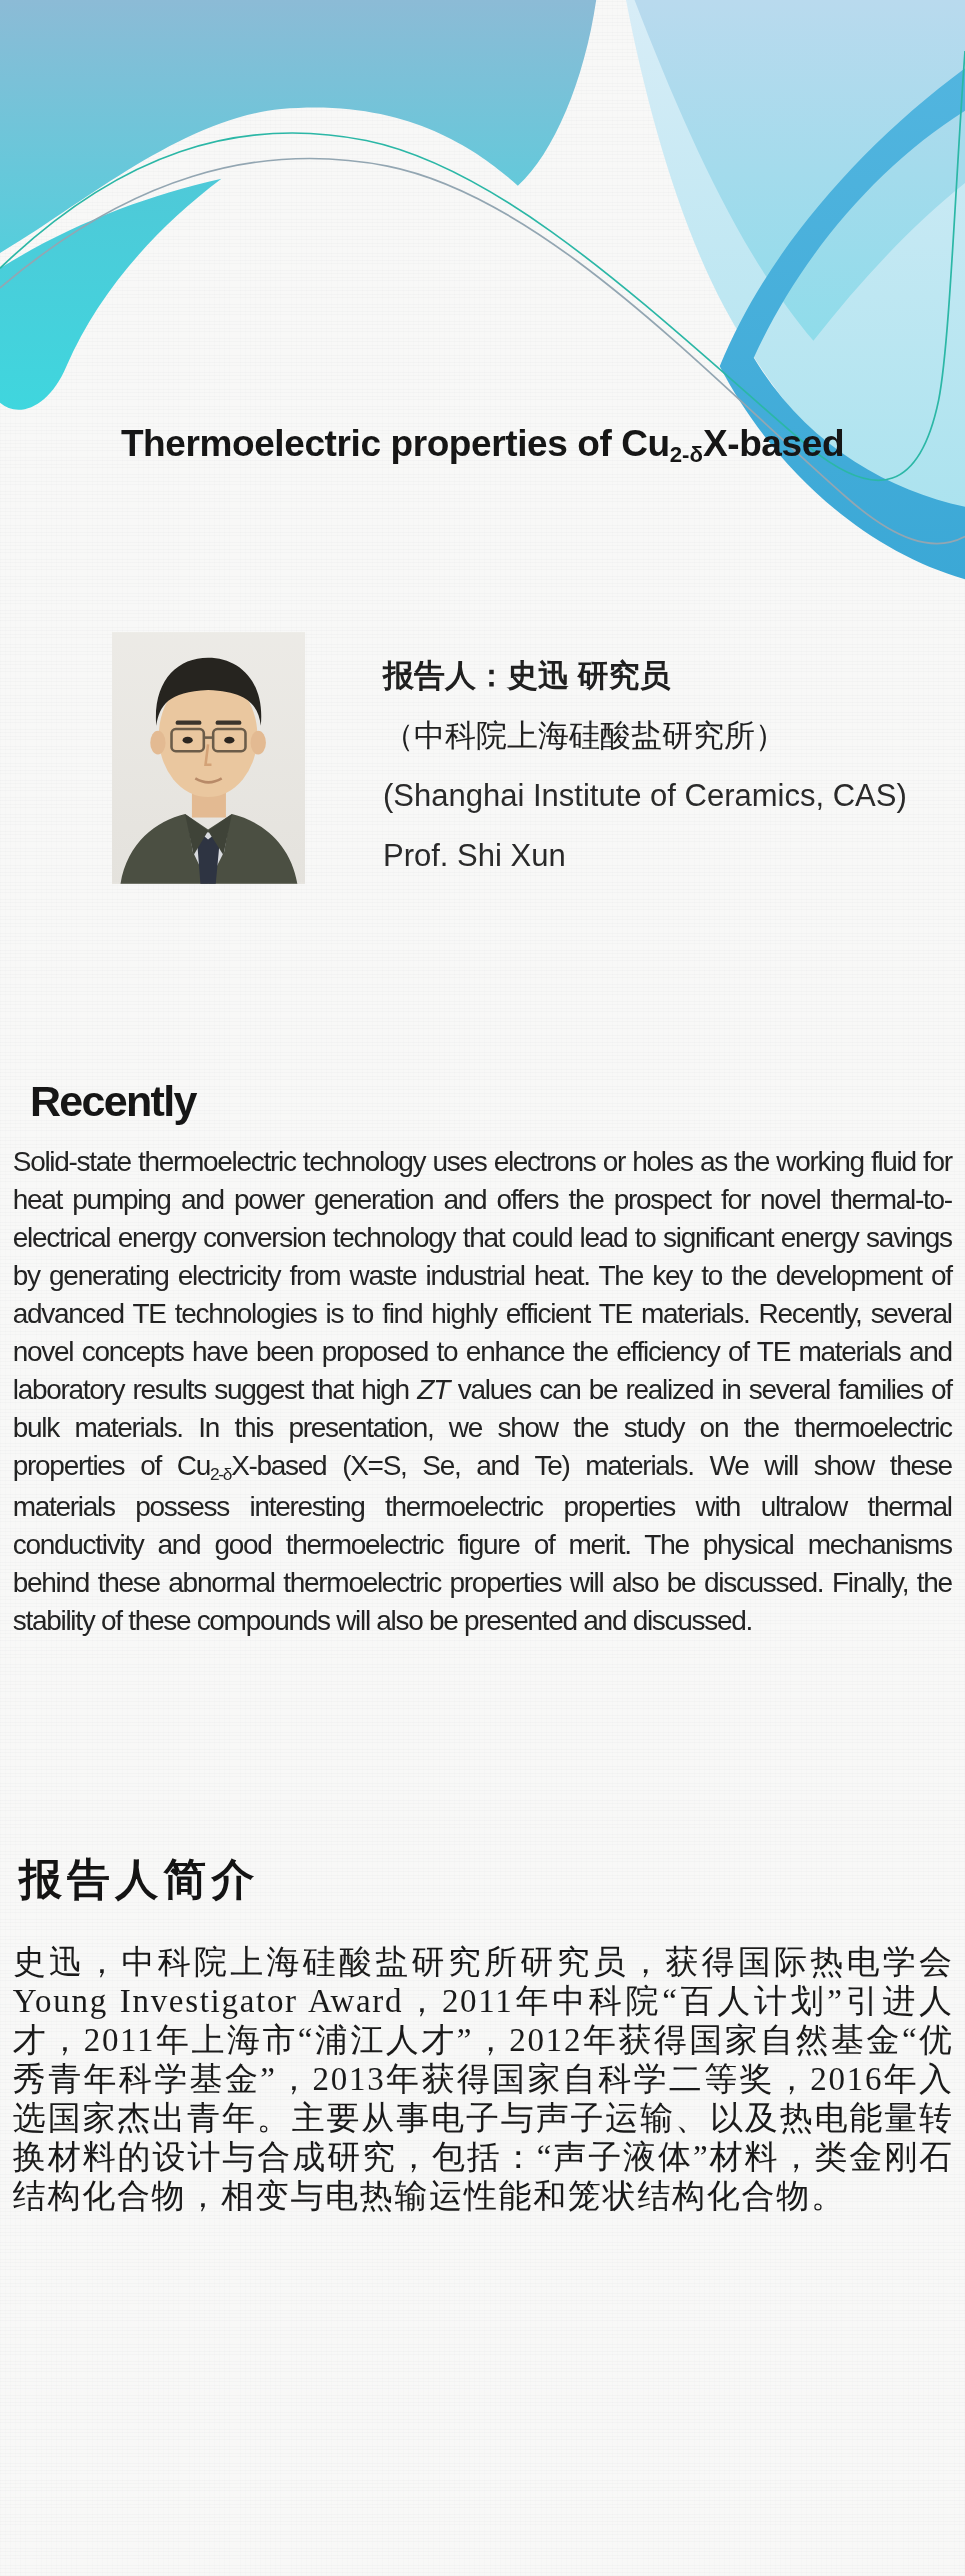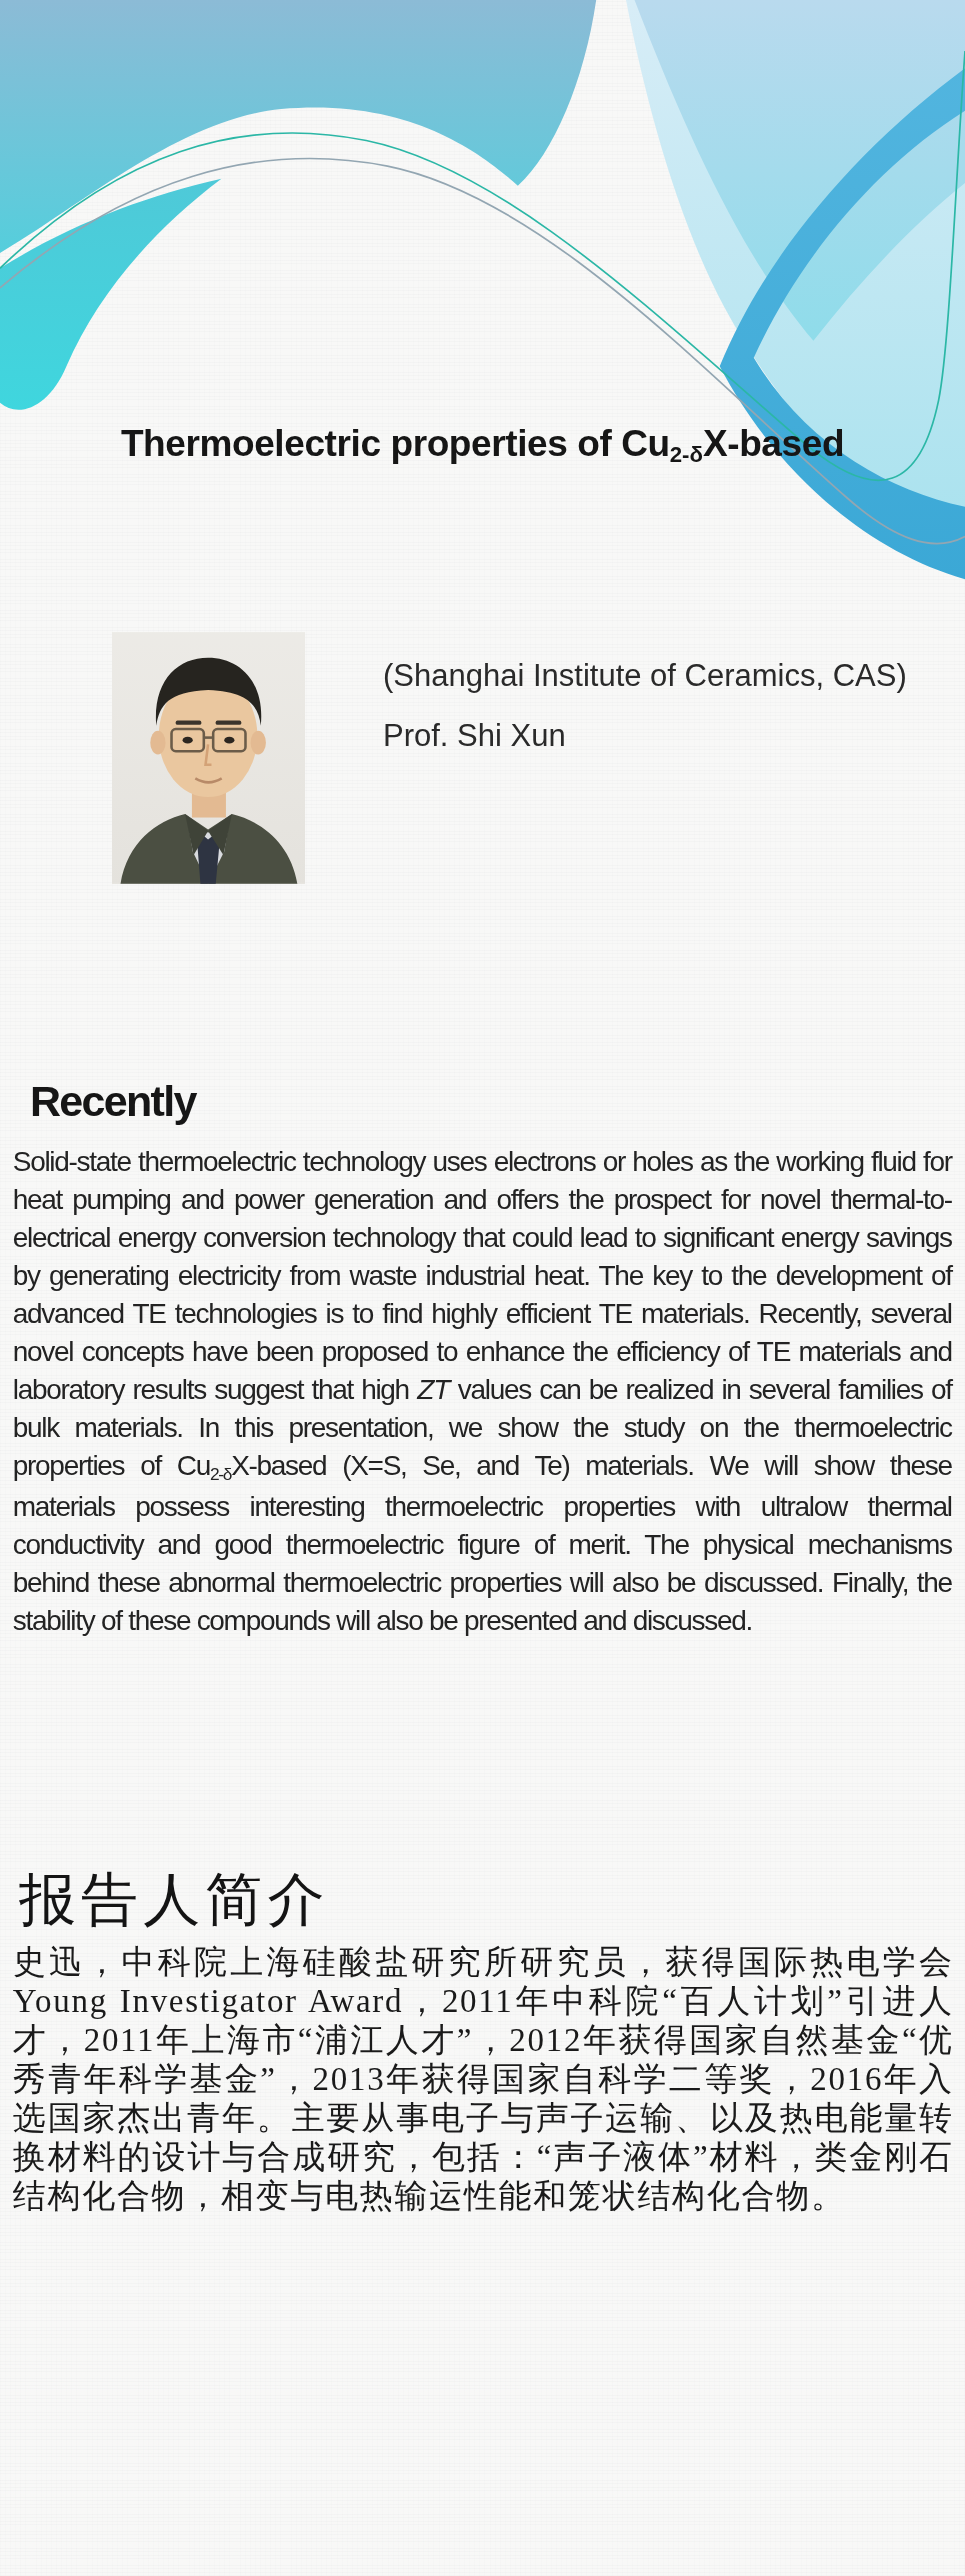--- a/index.html
+++ b/index.html
@@ -40,21 +40,21 @@
   .abstract-b{
     position:absolute;left:12.8px;top:1115px;width:939px;
     font-size:28px;line-height:38px;letter-spacing:-1.3px;
     text-align:justify;color:#232323;
   }
   .abstract-b .zt{font-style:italic;letter-spacing:-0.9px;}
   .abstract-b sub{font-size:0.62em;position:relative;top:0.26em;vertical-align:baseline;}
   .bio-h{
     position:absolute;left:19px;top:1815px;
     font-family:"Liberation Serif","DejaVu Serif",serif;
-    font-size:57px;font-weight:normal;letter-spacing:5.1px;color:#141414;text-align:right;
+    font-size:43px;font-weight:bold;letter-spacing:5.1px;color:#141414;text-align:right;
   }
   .bio-b{
     position:absolute;left:12.8px;top:1910px;width:941px;
     font-family:"Liberation Serif","DejaVu Serif",serif;
     font-size:33px;line-height:39px;letter-spacing:1.7px;
     text-align:justify;color:#1a1a1a;
   }
 </style>
 </head>
 <body>
@@ -139,20 +139,22 @@
 
       <ellipse cx="89" cy="127" rx="6" ry="4" fill="#2c2620"></ellipse>
       <ellipse cx="138" cy="127" rx="6" ry="4" fill="#2c2620"></ellipse>
 
       <path d="M113,132 L110,156 L117,156" fill="none" stroke="#d3a277" stroke-width="3"></path>
       <path d="M98,172 C108,178 119,178 129,172" fill="none" stroke="#b88a68" stroke-width="3"></path>
     </svg>
   </div>
 
   <div class="speaker">
+    <div class="cn-bold">报告人：史迅 研究员</div>
+    <div class="cn-serif">（中科院上海硅酸盐研究所）</div>
     <div class="en">(Shanghai Institute of Ceramics, CAS)</div>
     <div class="en">Prof. Shi Xun</div>
   </div>
 
   <h2 class="abstract-h">Recently</h2>
   <p class="abstract-b"><span>Solid-state thermoelectric technology uses electrons or holes as the working fluid for heat pumping and power generation and offers the prospect for novel thermal-to-electrical energy conversion technology that could lead to significant energy savings by generating electricity from waste industrial heat.  The key to the development of advanced TE technologies is to find highly efficient TE materials.  Recently, several novel concepts have been proposed to enhance the efficiency of TE materials and laboratory results suggest that high </span><span class="zt">ZT</span><span> values can be realized in several families of bulk materials.  In this presentation, we show the study on the thermoelectric properties of Cu</span><sub>2-δ</sub><span>X-based (X=S, Se, and Te) materials. We will show these materials possess interesting thermoelectric properties with ultralow thermal conductivity and good thermoelectric figure of merit.  The physical mechanisms behind these abnormal thermoelectric properties will also be discussed. Finally, the stability of these compounds will also be presented and discussed.</span></p>
 
   <h2 class="bio-h">报告人简介</h2>
   <p class="bio-b">史迅，中科院上海硅酸盐研究所研究员，获得国际热电学会Young Investigator Award，2011年中科院“百人计划”引进人才，2011年上海市“浦江人才”，2012年获得国家自然基金“优秀青年科学基金”，2013年获得国家自科学二等奖，2016年入选国家杰出青年。主要从事电子与声子运输、以及热电能量转换材料的设计与合成研究，包括：“声子液体”材料，类金刚石结构化合物，相变与电热输运性能和笼状结构化合物。</p>
 

